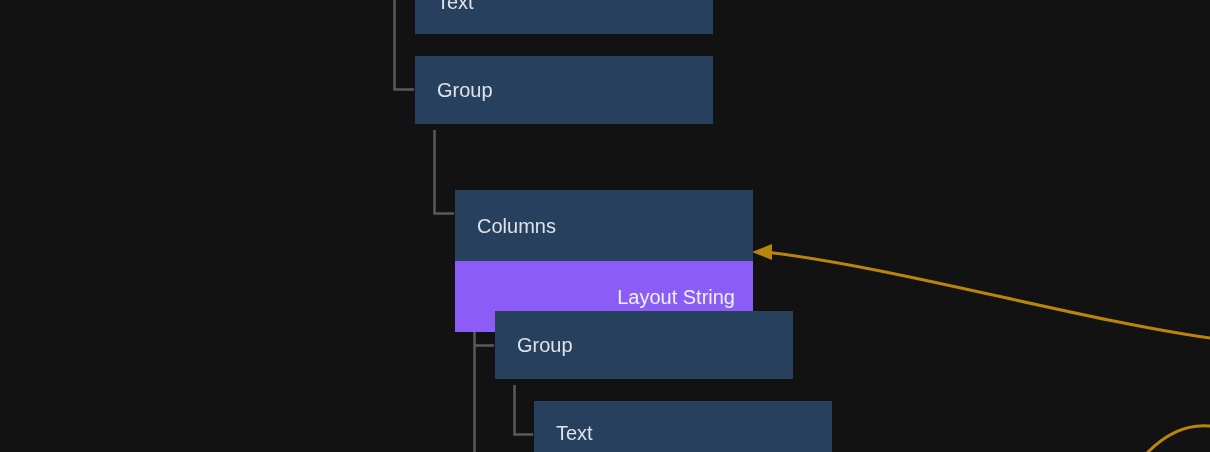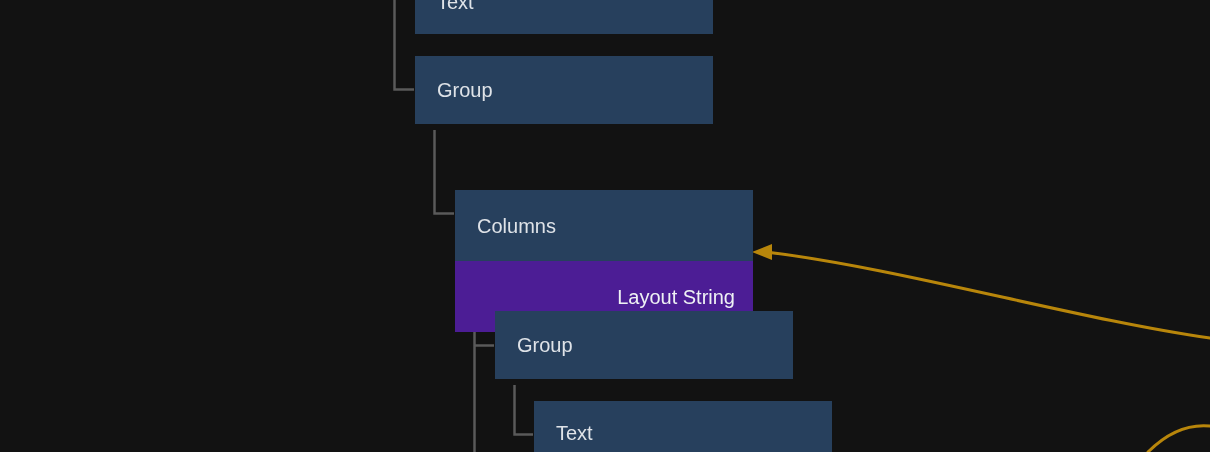--- a/index.html
+++ b/index.html
@@ -36,21 +36,21 @@
     color: #dfe3e8;
     font-size: 20px;
     line-height: 1;
     display: flex;
     align-items: center;
     padding-left: 22px;
   }
   .node-row {
     box-sizing: border-box;
     width: 100%;
-    background: #4c1d95;
+    background: #8b5cf6;
     color: #eef1f4;
     font-size: 20px;
     line-height: 1;
     display: flex;
     align-items: center;
     justify-content: flex-end;
     padding-right: 18px;
   }
   
   #node-text-top      { left: 415px; top: -34px;  width: 298px; height: 68px; }

